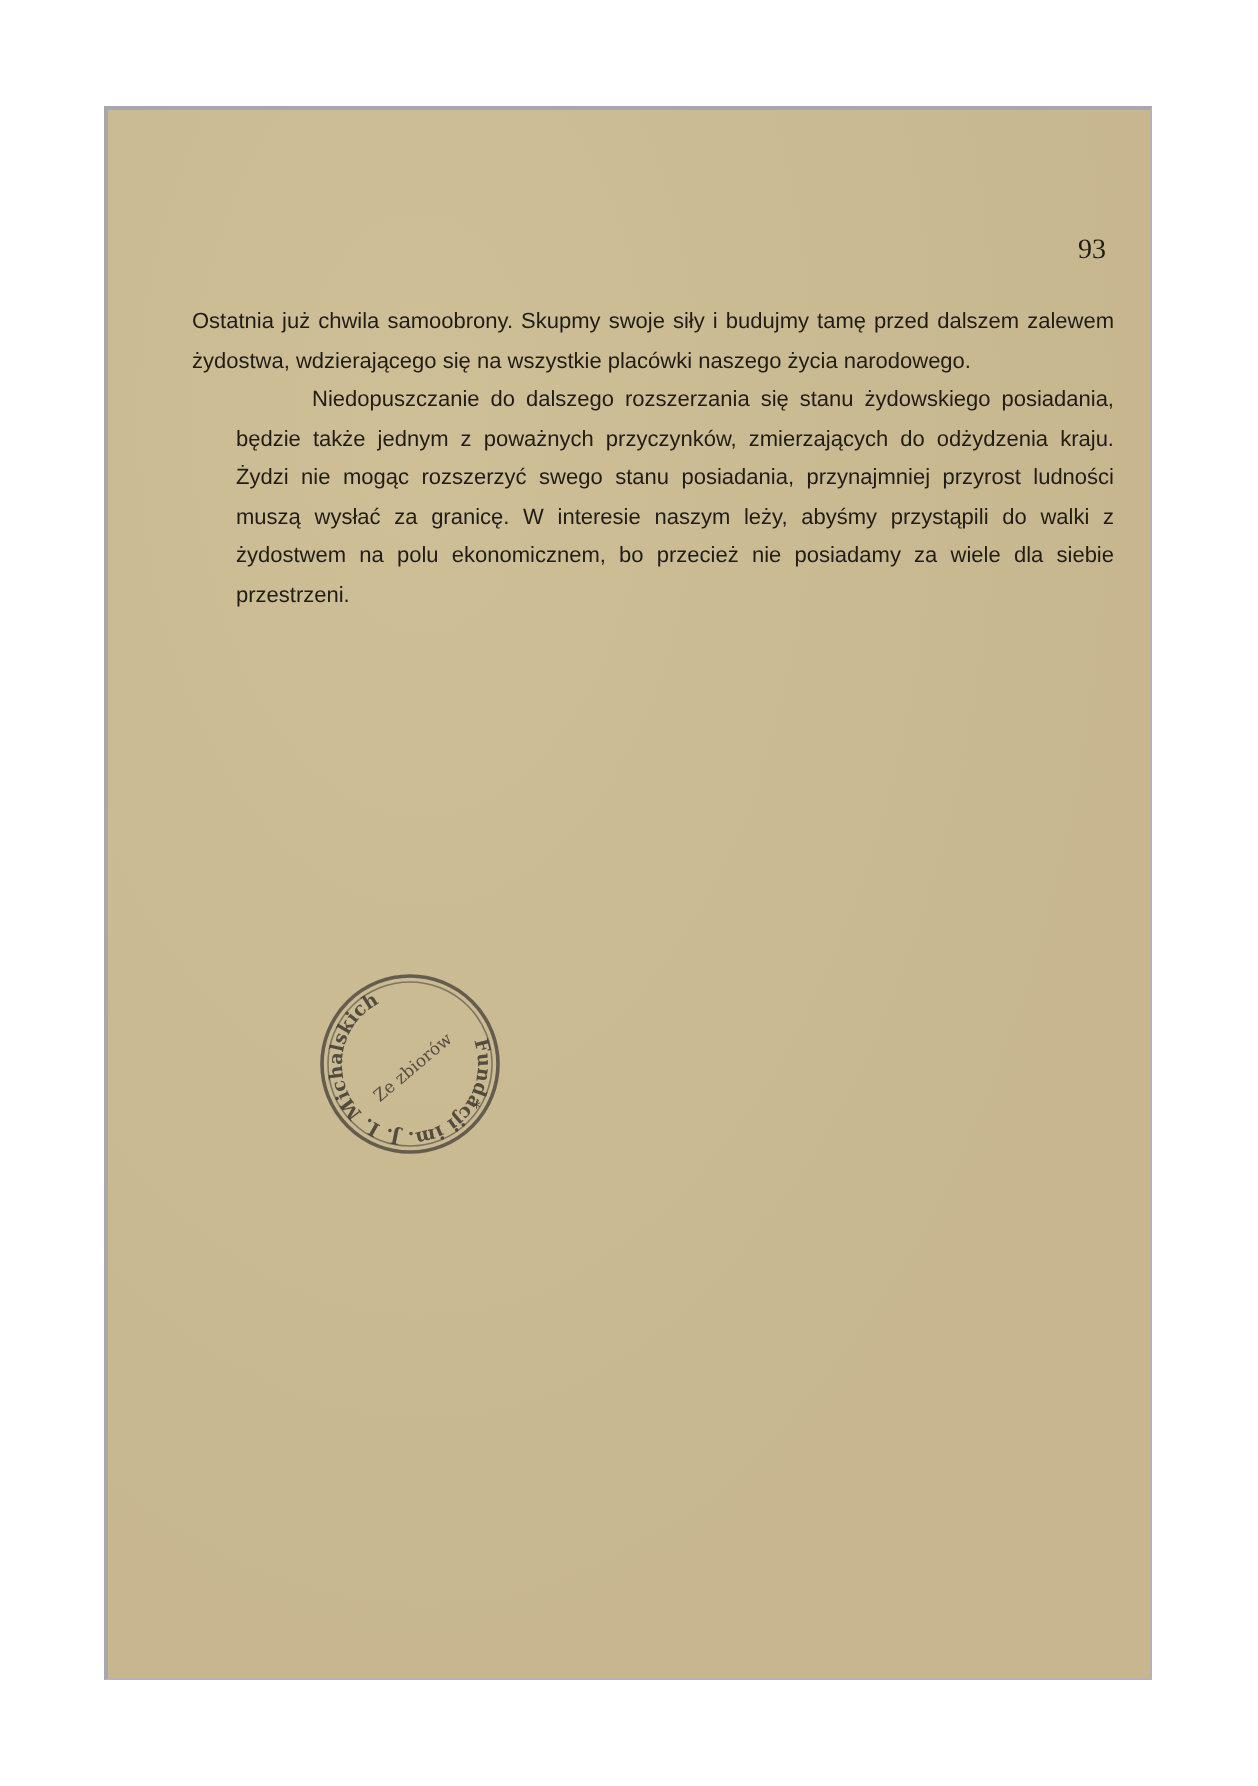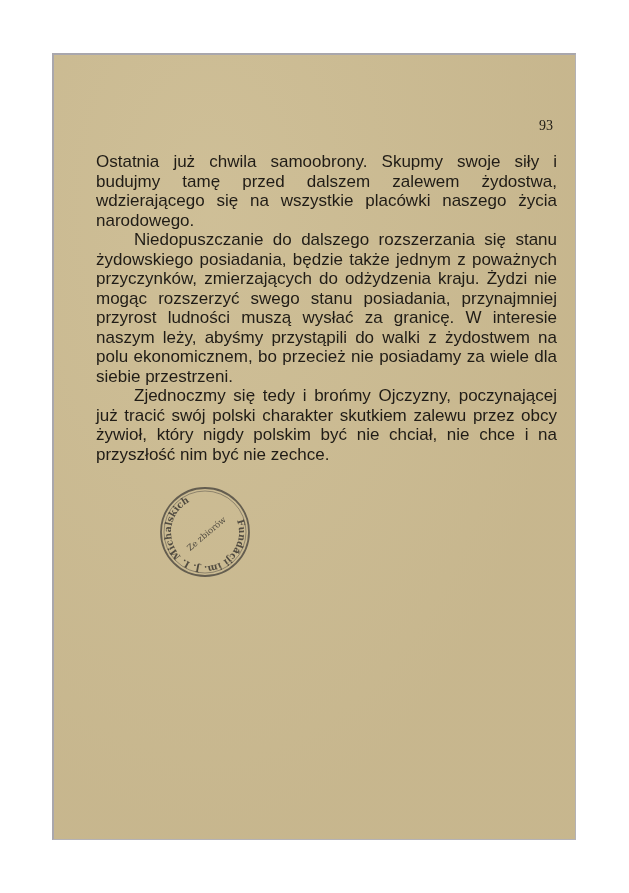--- a/index.html
+++ b/index.html
@@ -10,39 +10,38 @@
       background-image: radial-gradient(ellipse at 30% 20%, rgba(210,195,155,0.5), rgba(190,172,130,0.3) 70%);
       border-top: 2px solid #a9a7ad; border-left: 2px solid #a9a7ad; border-right: 1px solid #b4b2b6; border-bottom: 1px solid #b4b2b6;
       box-sizing: border-box;
     }
     .pagenum {
       position: absolute; top: 63px; right: 22px;
       font-family: "Liberation Serif", serif; font-size: 14px; color: #1e1a14;
     }
     .text {
       position: absolute; left: 42px; top: 97px; width: 461px;
-      font-family: "Liberation Sans", sans-serif; font-size: 17px; line-height: 19.5px;
+      font-family: "Liberation Sans", sans-serif; font-size: 11px; line-height: 19.5px;
       color: #201c16; text-align: justify;
     }
     .text p { margin: 0; }
-    .text p.indent { text-indent: 38px; }
+    .text p.indent { text-indent: 38px; margin-left: 22px; }
     .text p.spaced { letter-spacing: 1.6px; }
     .stamp {
       position: absolute; left: 104px; top: 430px; width: 94px; height: 94px;
     }
   </style>
 </head>
 <body>
 
 <div class="page">
   <div class="pagenum">93</div>
   <div class="text">
     <p>Ostatnia już chwila samoobrony. Skupmy swoje siły i budujmy tamę przed dalszem zalewem żydostwa, wdzierającego się na wszystkie placówki naszego życia narodowego.</p>
     <p class="indent">Niedopuszczanie do dalszego rozszerzania się stanu żydowskiego posiadania, będzie także jednym z poważnych przyczynków, zmierzających do odżydzenia kraju. Żydzi nie mogąc rozszerzyć swego stanu posiadania, przynajmniej przyrost ludności muszą wysłać za granicę. W interesie naszym leży, abyśmy przystąpili do walki z żydostwem na polu ekonomicznem, bo przecież nie posiadamy za wiele dla siebie przestrzeni.</p>
-    <p class="indent">Zjednoczmy się tedy i brońmy Ojczyzny, poczynającej już tracić swój polski charakter skutkiem zalewu przez obcy żywioł, który nigdy polskim być nie chciał, nie chce i na przyszłość nim być nie zechce.</p>
   </div>
   <div class="stamp">
     <svg width="94" height="94" viewBox="0 0 94 94">
       <defs>
         <path id="arc" d="M 47 47 m -34 0 a 34 34 0 1 1 68 0 a 34 34 0 1 1 -68 0"></path>
       </defs>
       <circle cx="47" cy="47" r="44" fill="none" stroke="#4a463f" stroke-width="1.8" opacity="0.8"></circle>
       <circle cx="47" cy="47" r="41" fill="none" stroke="#4a463f" stroke-width="0.8" opacity="0.6"></circle>
       <text font-family="'DejaVu Serif', serif" font-size="9.5" font-weight="bold" fill="#3d3933" opacity="0.85" transform="rotate(-200 47 47)">
         <textPath href="#arc">Fundacji im. J. I. Michalskich</textPath>

